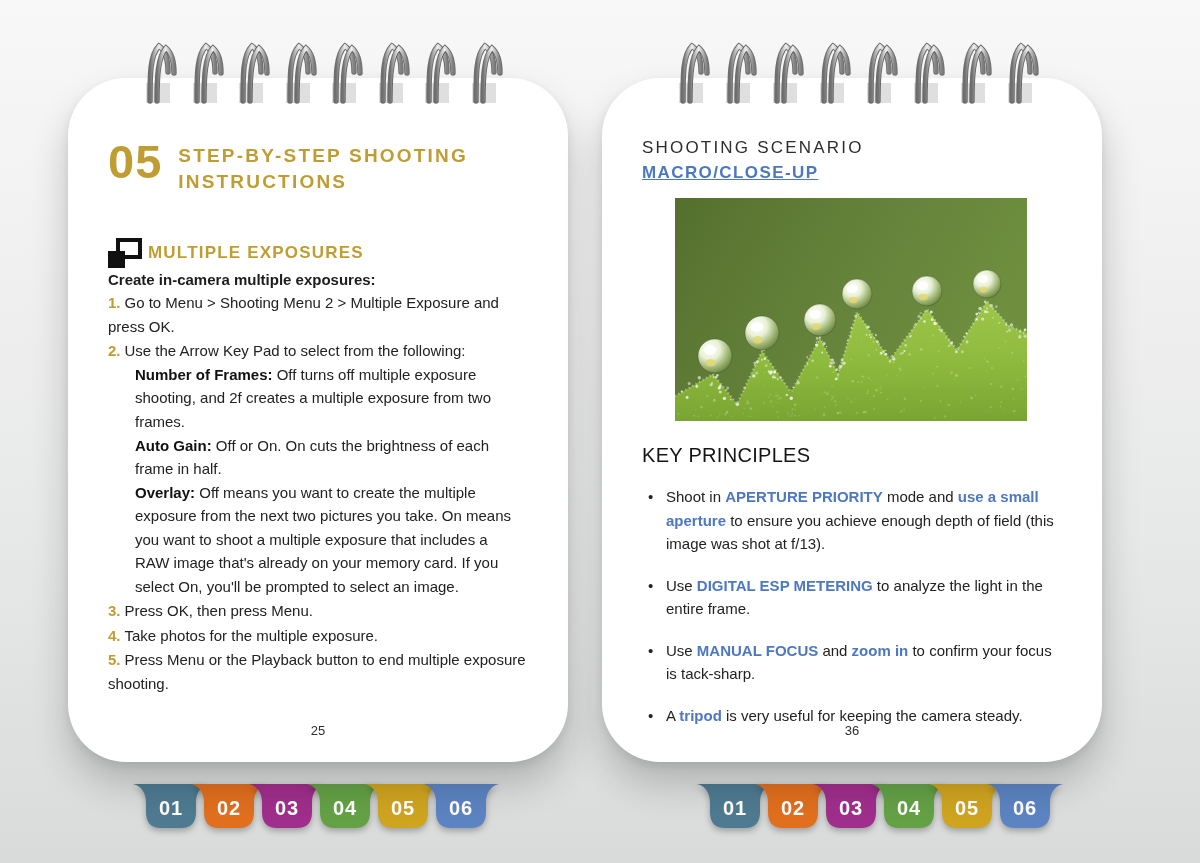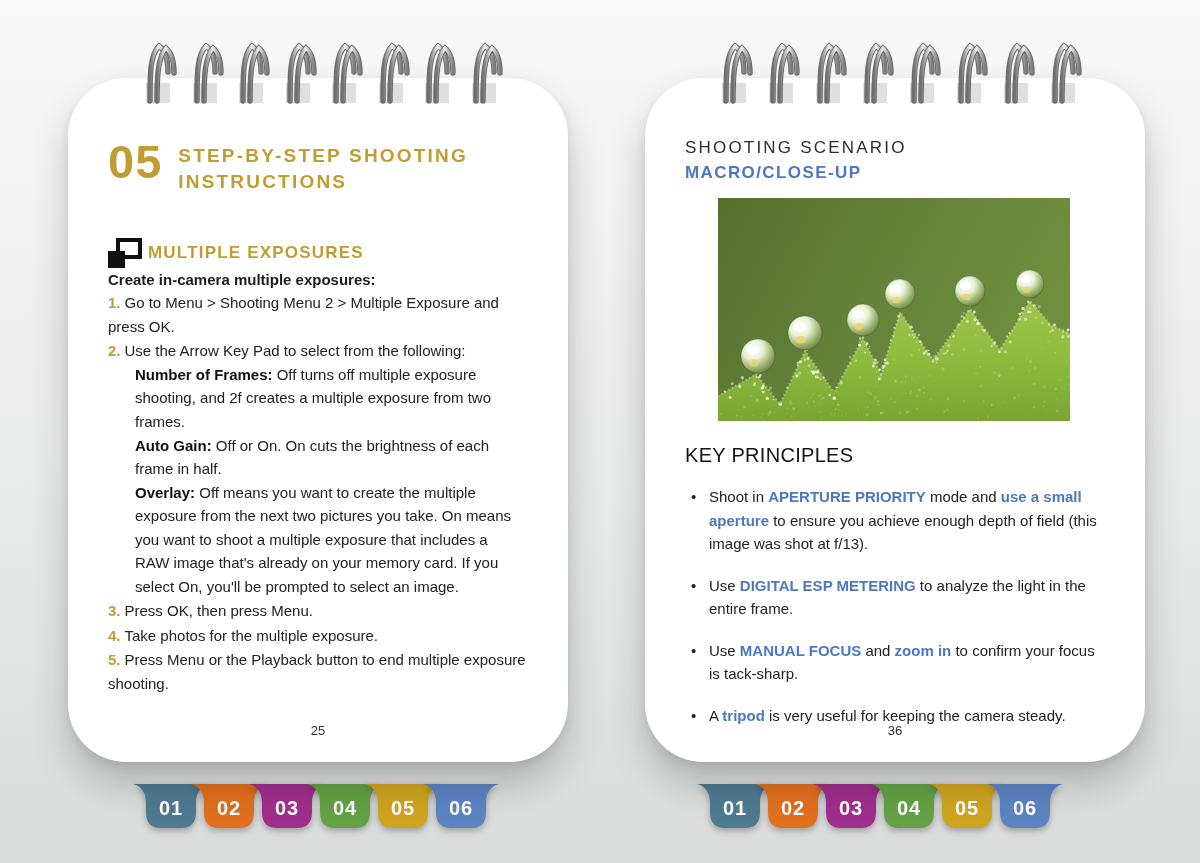--- a/index.html
+++ b/index.html
@@ -6,21 +6,21 @@
   html,body { width:1200px; height:863px; }
   body { font-family:"Liberation Sans", sans-serif; overflow:hidden; }
   .canvas { position:relative; width:1200px; height:863px;
             background:linear-gradient(180deg,#f8f8f8 0%,#efefef 35%,#e7e8e8 62%,#d9dada 100%); }
 
   
   .page { position:absolute; top:78px; width:500px; height:684px; background:#fff;
           border-radius:58px; z-index:2;
           box-shadow:0 22px 38px rgba(0,0,0,.20), 0 4px 10px rgba(0,0,0,.08); }
   .page.left  { left:68px; }
-  .page.right { left:645px; }
+  .page.right { left:602px; }
   .content { position:relative; height:100%; padding:0 42px 0 40px; }
 
   
   .chapter { display:flex; gap:16px; align-items:flex-start; padding-top:62px; }
   .chapter-num { font-size:47px; font-weight:bold; color:#c09d33; line-height:.95; letter-spacing:1px; }
   .chapter-title { font-size:19px; font-weight:bold; color:#c09d33; letter-spacing:2.2px;
                    line-height:1.35; max-width:320px; padding-top:3px; }
   .section-head { display:flex; align-items:center; gap:6px; margin-top:44px; }
   .me-icon { position:relative; width:34px; height:30px; flex:0 0 auto; }
   .me-icon .frame { position:absolute; right:0; top:0; width:26px; height:21px; border:4px solid #111; background:#fff; }
@@ -30,21 +30,21 @@
   .steps { margin-top:3px; font-size:15px; color:#222; line-height:1.57; }
   .step-num { color:#c09d33; font-weight:bold; margin-right:4px; }
   .step { margin-top:1px; }
   .detail { margin-left:27px; }
   .detail b { color:#111; }
   .pagenum { position:absolute; left:0; bottom:24px; width:100%; text-align:center;
              font-size:13px; color:#2d2d2d; }
 
   
   .kicker { padding-top:60px; font-size:17px; color:#2d2d2d; letter-spacing:2.2px; font-weight:400; }
-  .scenario-title { font-size:17px; font-weight:bold; color:#4d78c1; letter-spacing:1.4px; margin-top:5px; }
+  .scenario-title { font-size:17px; font-weight:bold; color:#4d78c1; letter-spacing:1.4px; margin-top:5px;text-decoration:underline; }
   .photo { display:block; margin:15px auto 0; }
   .kp-head { font-size:20px; font-weight:normal; color:#141414; margin-top:23px; letter-spacing:.3px; }
   .bullets { list-style:none; margin-top:5px; font-size:15px; color:#222; line-height:1.57; }
   .bullets li { position:relative; padding-left:24px; margin-top:18px; }
   .bullets li::before { content:"\2022"; position:absolute; left:6px; color:#222; }
   .acc { color:#4d78c1; font-weight:bold; }
 
   
   .coils { position:absolute; top:-38px; left:0; width:100%; height:70px; z-index:3; pointer-events:none; }
   .coil { position:absolute; top:0; }

